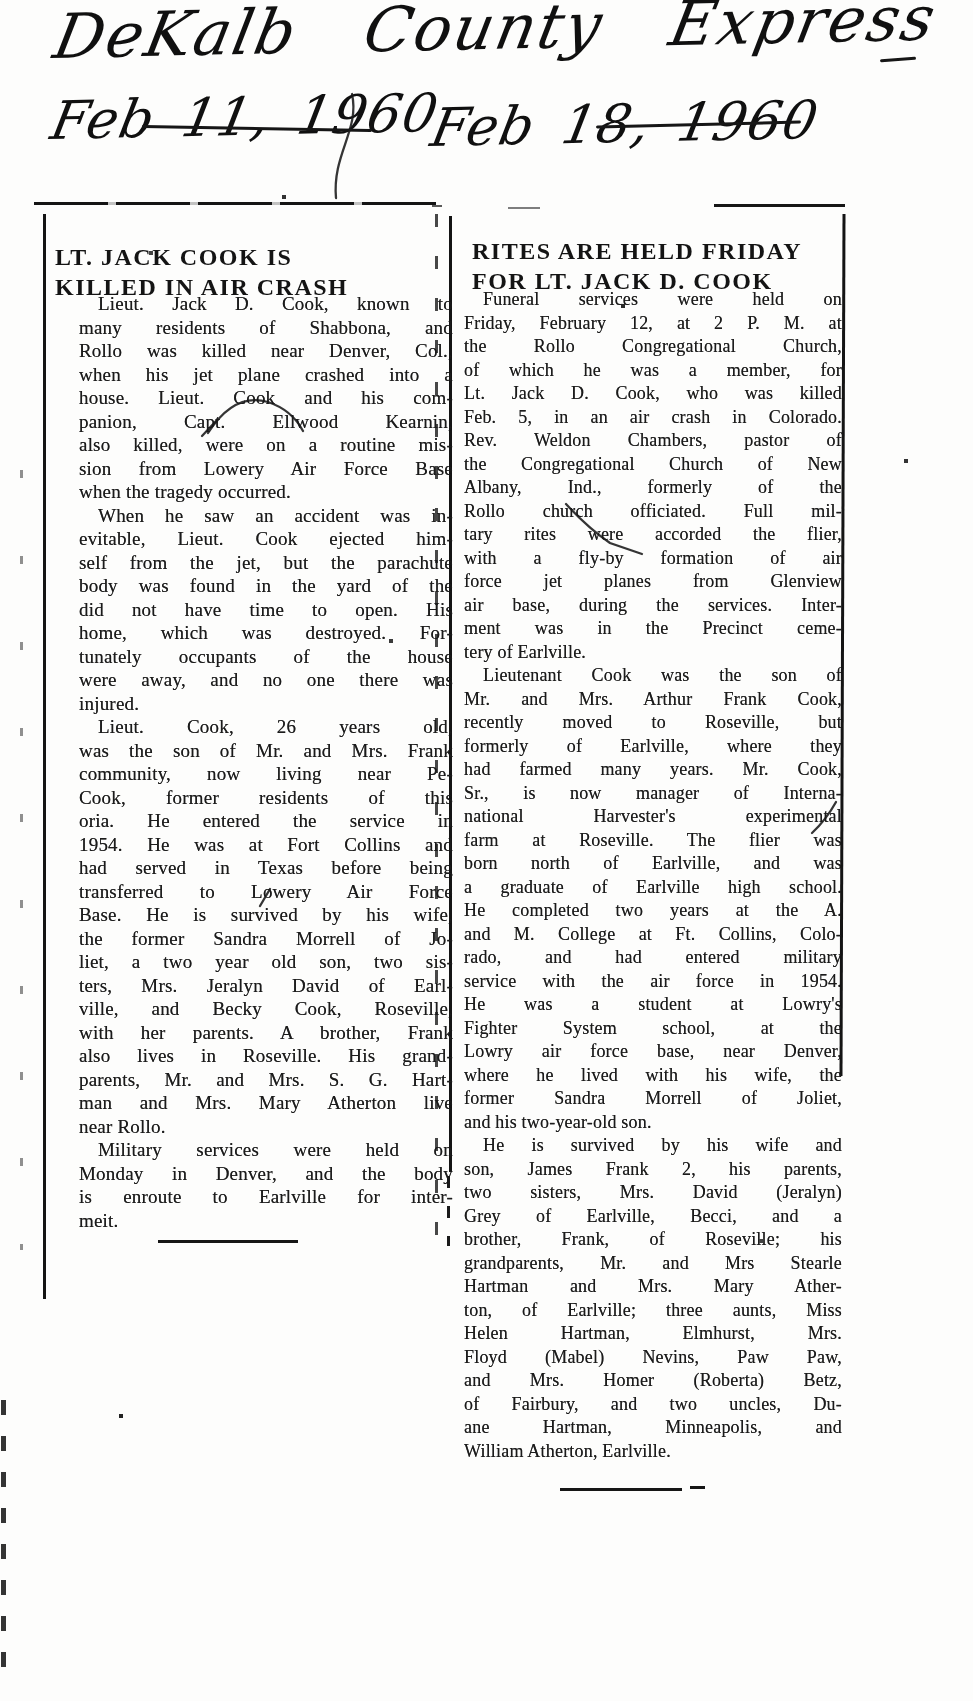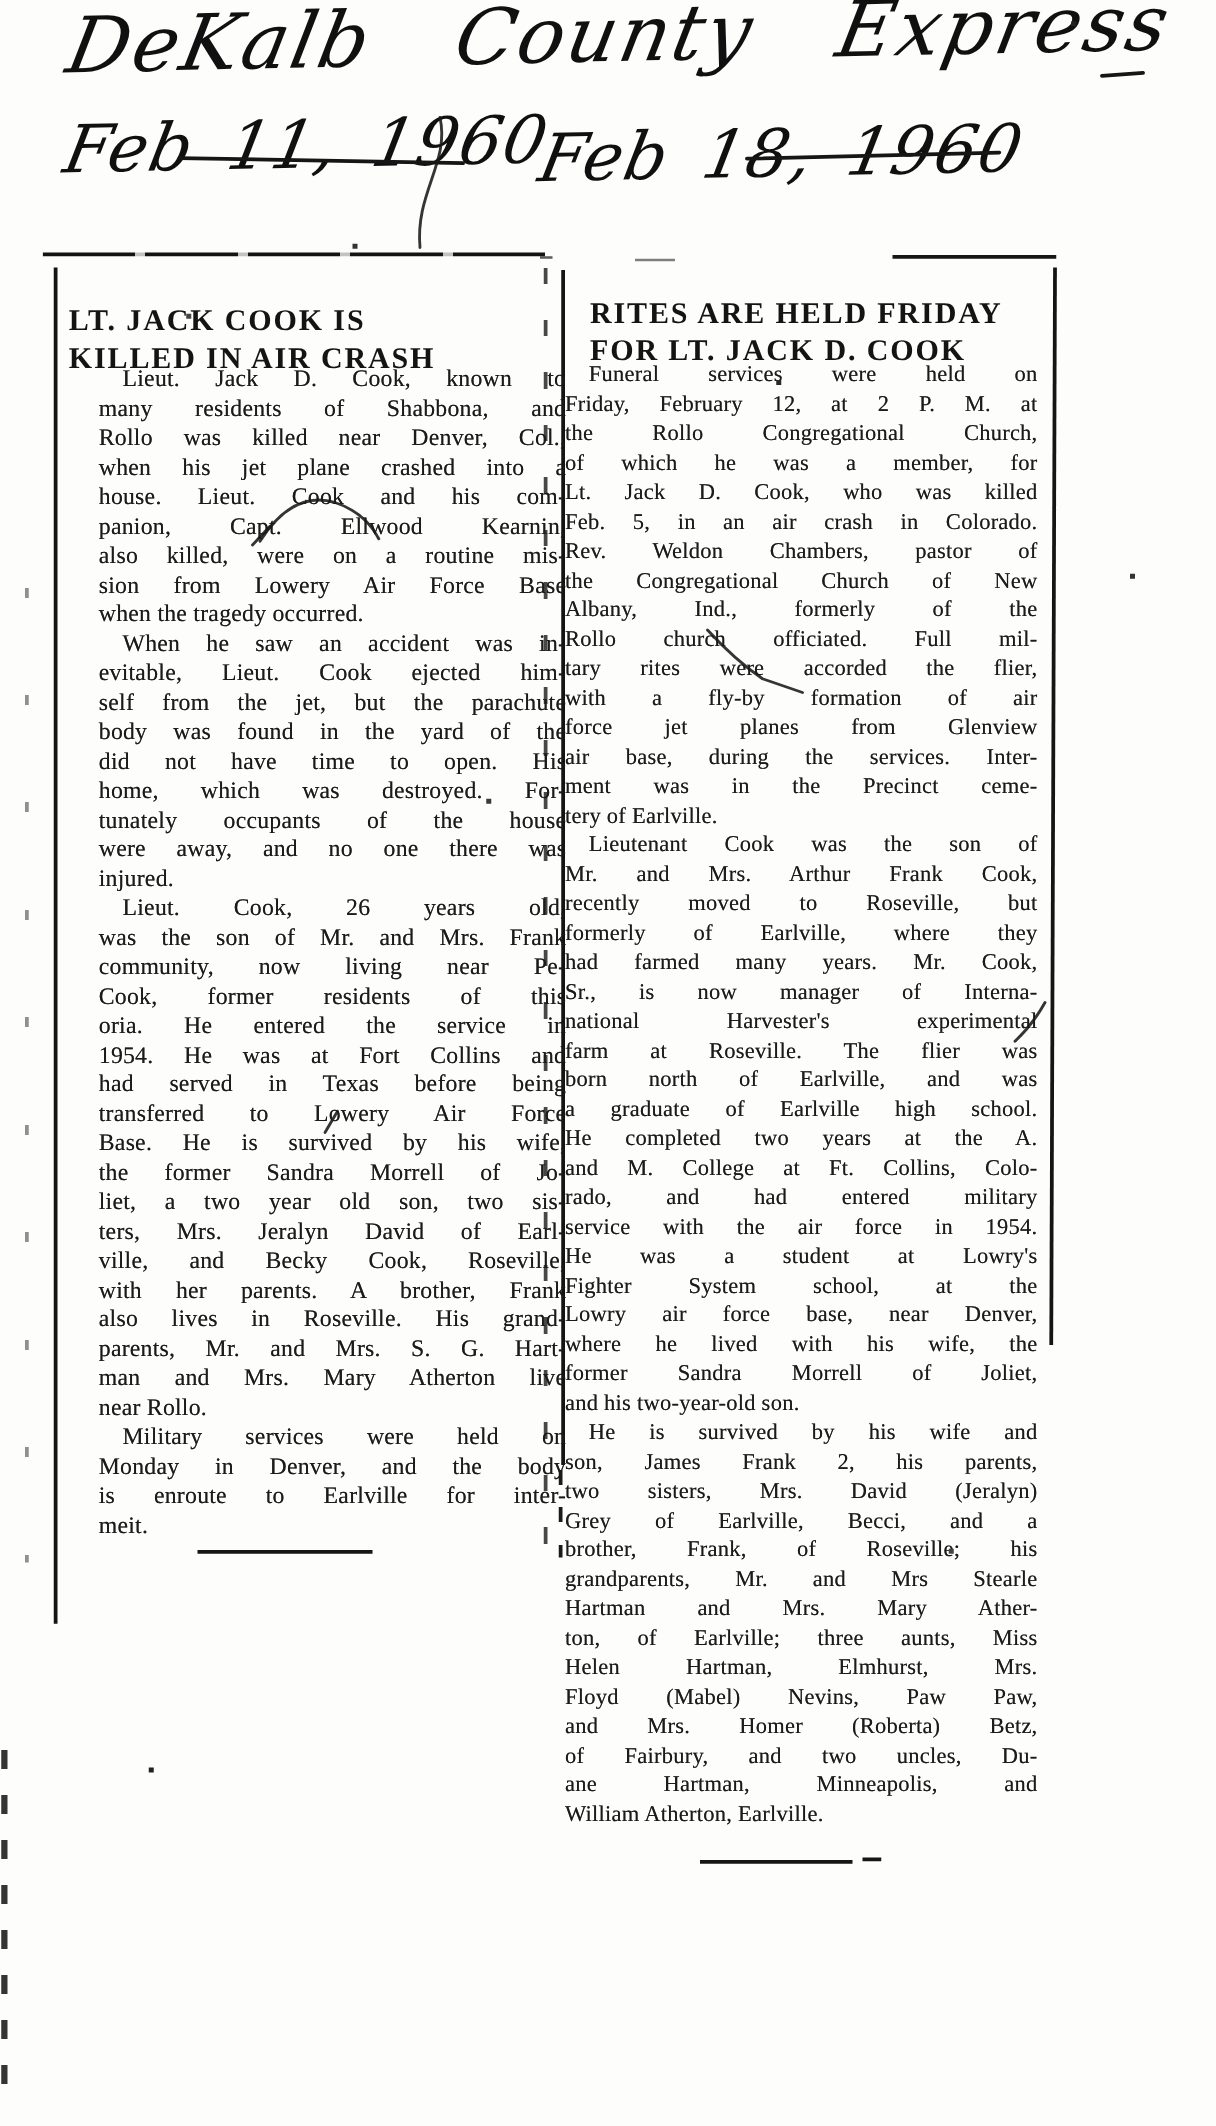--- a/index.html
+++ b/index.html
@@ -49,21 +49,21 @@
   .headline{
     position:absolute;font-weight:bold;font-size:24px;line-height:30px;
     letter-spacing:1.5px;color:#141414;white-space:nowrap;
   }
   .headline span{display:block;}
   .headline-left{left:55px;top:226px;}
   .headline-right{left:472px;top:220px;}
   
   .body-col{position:absolute;color:#1b1b1b;text-shadow:0 0 .4px rgba(10,10,10,.65);}
   .body-left{left:55px;top:292px;width:374px;font-size:19px;line-height:23.5px;margin-left:24px;}
-  .body-right{left:452px;top:288px;width:378px;font-size:18px;line-height:23.5px;}
+  .body-right{left:464px;top:288px;width:378px;font-size:18px;line-height:23.5px;}
   .tl{text-align:justify;text-align-last:justify;letter-spacing:.2px;}
   .tl.last{text-align-last:left;}
   .tl.first{text-indent:19px;}
   
   .pen{position:absolute;}
   .pen path{fill:none;stroke:#191919;stroke-width:2.3;stroke-linecap:round;opacity:.88;}
   .specks{position:absolute;left:0;top:0;width:2px;height:2px;background:transparent;
     box-shadow:858px 18px 0 1px #222,283px 196px 0 1px #333,622px 305px 0 1px #2a2a2a,
                150px 252px 0 1px #444,905px 460px 0 1px #333,390px 640px 0 1px #3a3a3a,
                760px 1240px 0 1px #444,120px 1415px 0 1px #222;}

